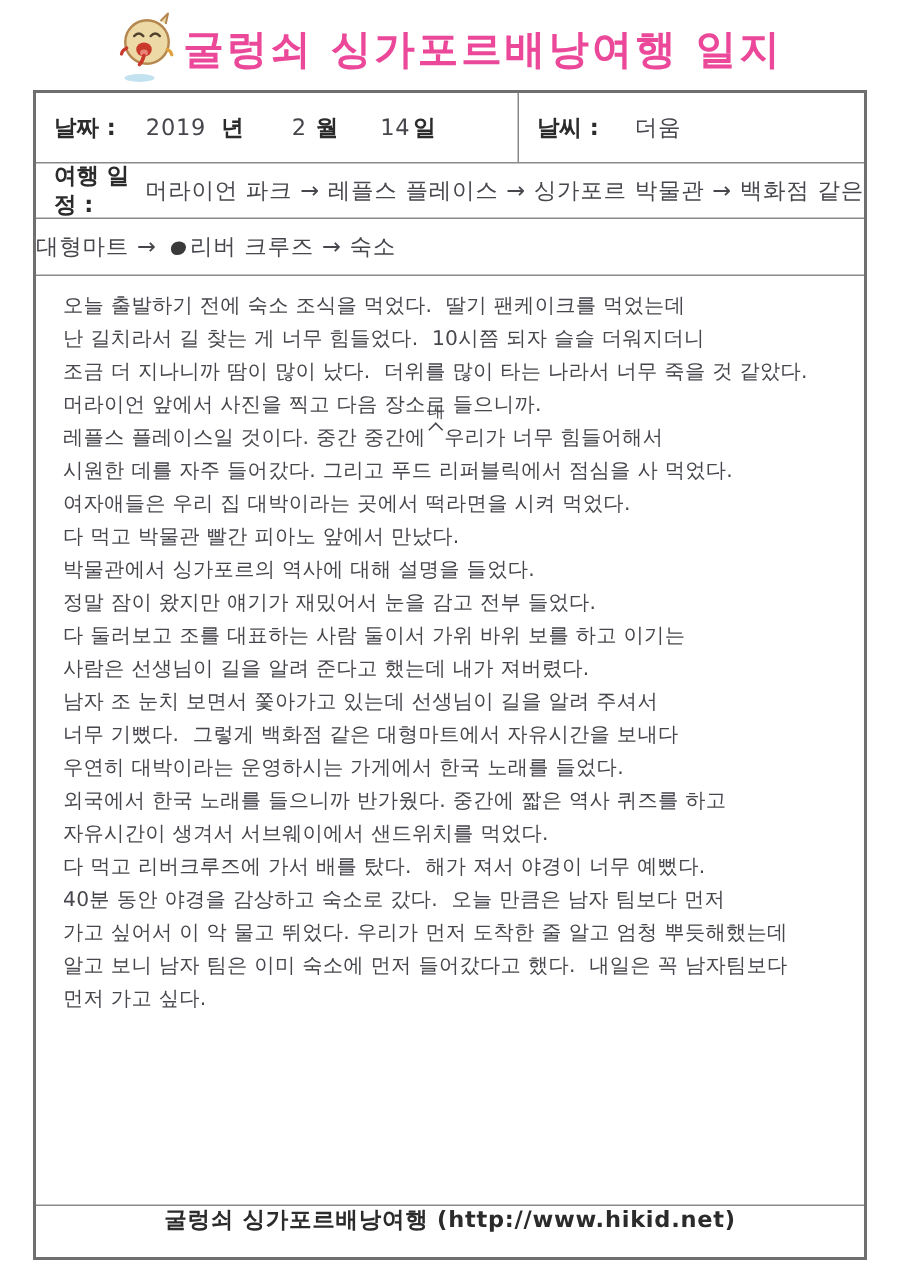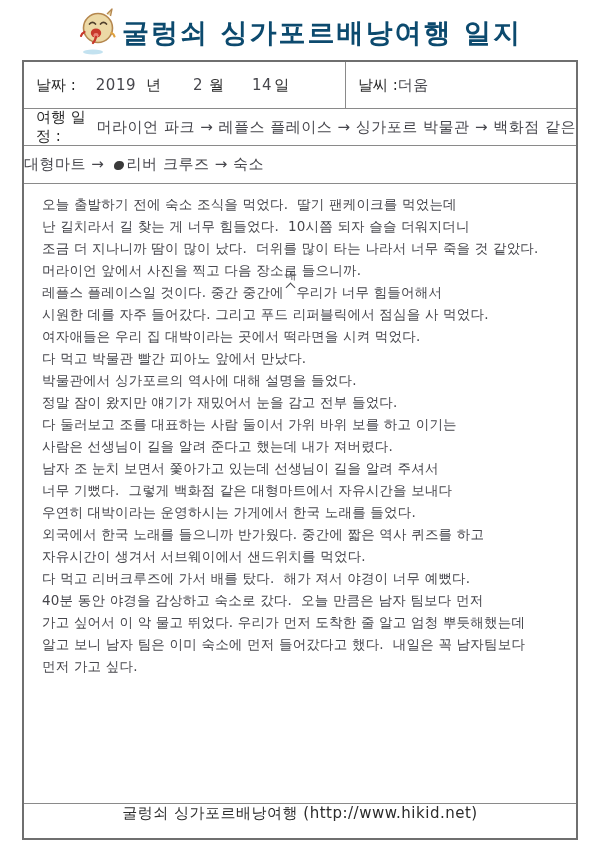--- a/index.html
+++ b/index.html
@@ -28,21 +28,21 @@
     width: 100%;
     display: flex;
     justify-content: center;
     align-items: center;
     gap: 2px;
   }
   .title {
     font-size: 27px;
     font-weight: 600;
     letter-spacing: 2px;
-    color: #0c4a6e;
+    color: #ec4899;
   }
   .mascot { flex: 0 0 auto; margin-top: 2px; }
 
   
   .sheet {
     position: absolute;
     left: 22px; top: 60px;
     width: 556px;
     border: 2px solid var(--border);
     background: var(--paper);
@@ -52,30 +52,30 @@
 
   .date-row { display: flex; height: 46px; }
   .cell { display: flex; align-items: center; }
   .date-cell {
     width: 322px;
     border-right: 1.5px solid var(--border-light);
     padding-left: 12px;
   }
   .weather-cell { flex: 1; padding-left: 12px; }
 
-  .print { font-size: 15px; color: var(--print); font-weight: 400; }
+  .print { font-size: 15px; color: var(--print); font-weight: 700; }
   .hand  { font-size: 15px; color: var(--ink); letter-spacing: .5px; }
 
   .date-cell .year-val  { margin-left: 20px; }
   .date-cell .year-sfx  { margin-left: 10px; }
   .date-cell .month-val { margin-left: 32px; }
   .date-cell .month-sfx { margin-left: 6px; }
   .date-cell .day-val   { margin-left: 28px; }
   .date-cell .day-sfx   { margin-left: 2px; }
-  .weather-cell .hand   { margin-left: 0; }
+  .weather-cell .hand   { margin-left: 24px; }
 
   .itin-row1 { height: 37px; display: flex; align-items: center; padding-left: 12px; }
   .itin-row1 .hand { margin-left: 8px; white-space: nowrap; }
   .itin-row2 { height: 38px; display: flex; align-items: center; }
 
   .scribble {
     display: inline-block;
     width: 10px; height: 9px;
     background: #3a3a3a;
     border-radius: 55% 45% 60% 40%;

